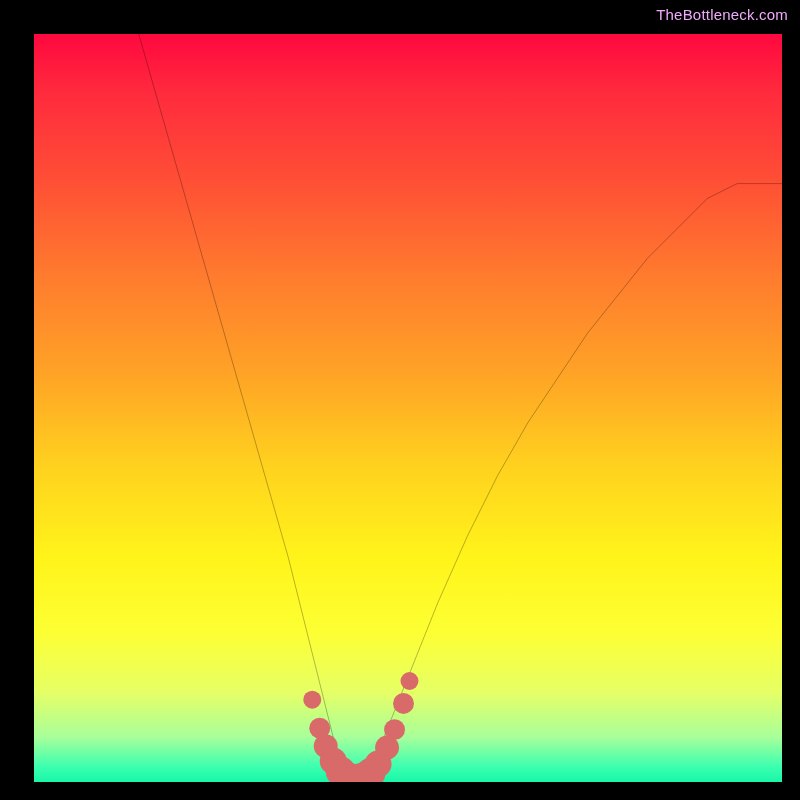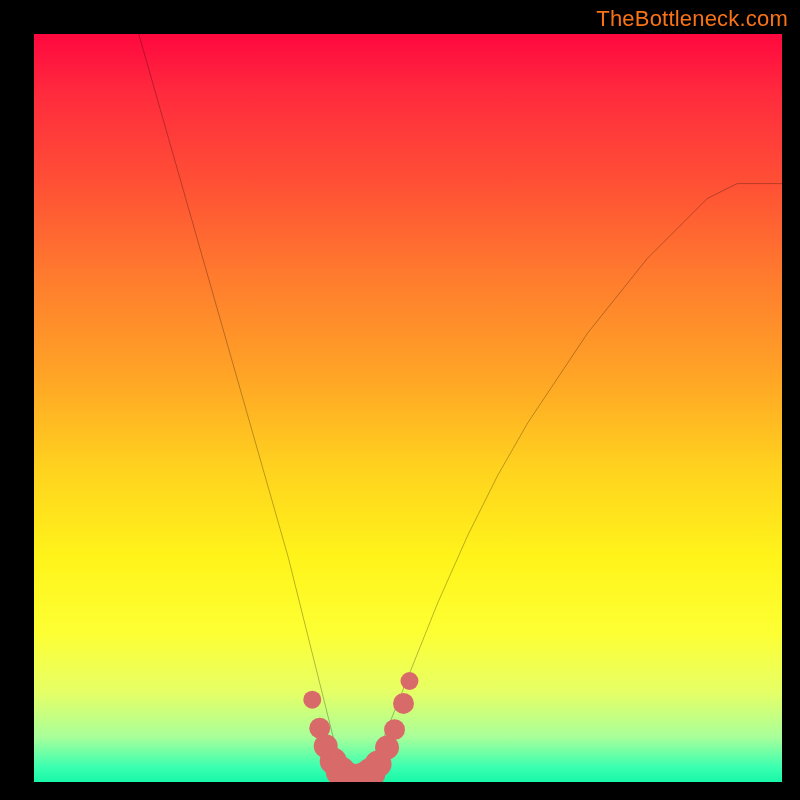--- a/index.html
+++ b/index.html
@@ -41,22 +41,22 @@
       #e6ff66 88%,
       #a8ff9a 94%,
       #3bffb0 98%,
       #18f7a8 100%
     );
   }
   .watermark {
     position: absolute;
     top: 6px;
     right: 12px;
-    color: #f97316;
-    font-size: 22px;
+    color: #f0abfc;
+    font-size: 15px;
     font-weight: 400;
     letter-spacing: 0.2px;
     user-select: none;
   }
   svg.curve {
     position: absolute;
     inset: 0;
     width: 100%;
     height: 100%;
   }

